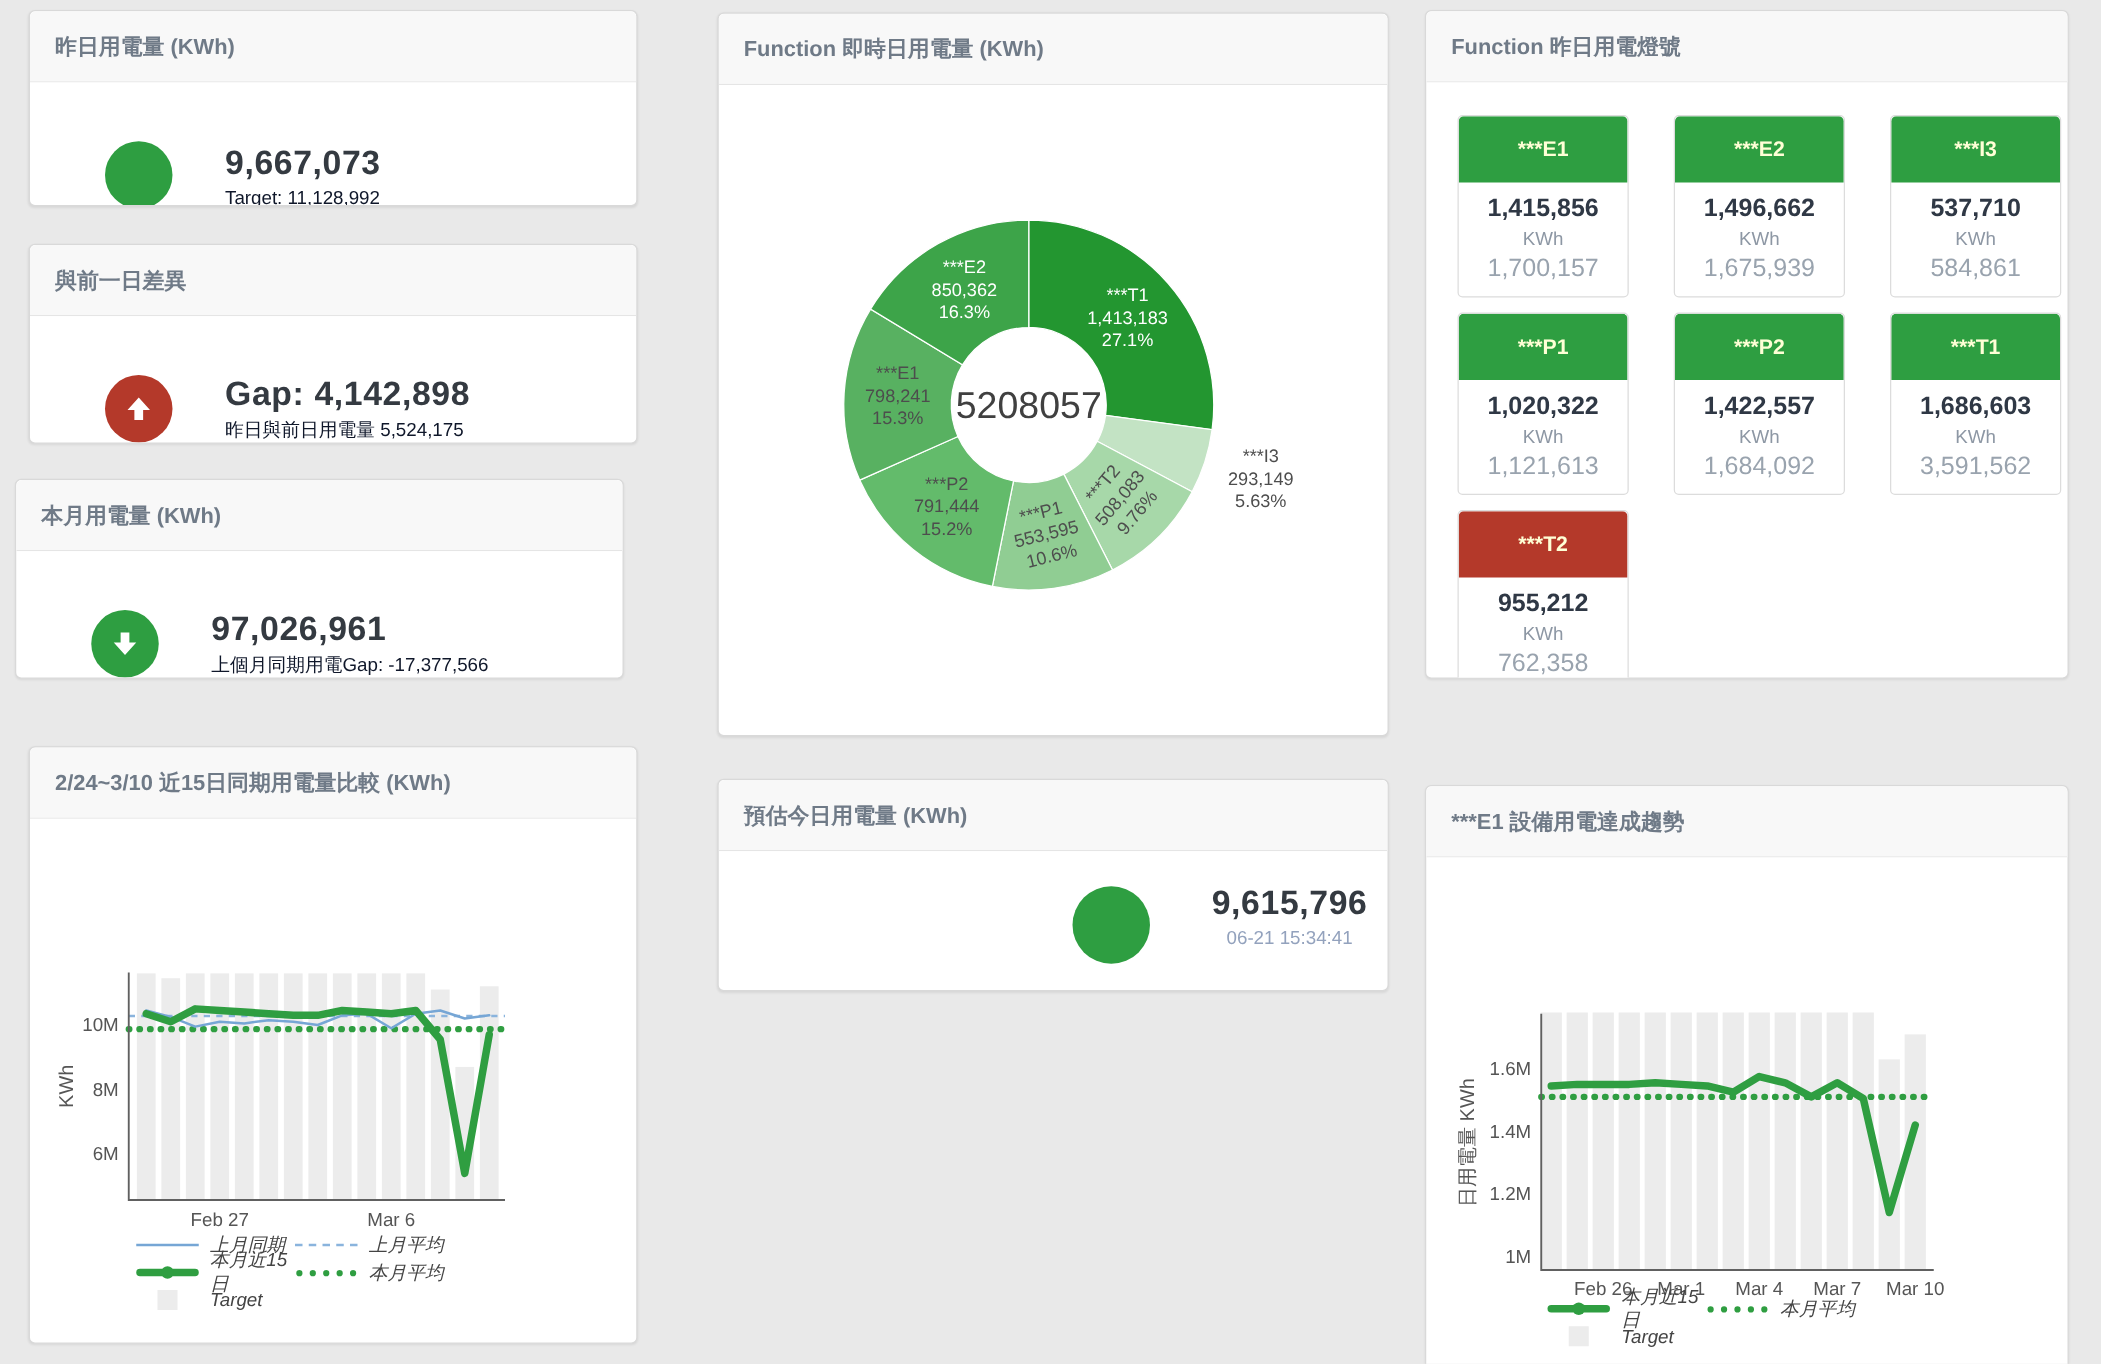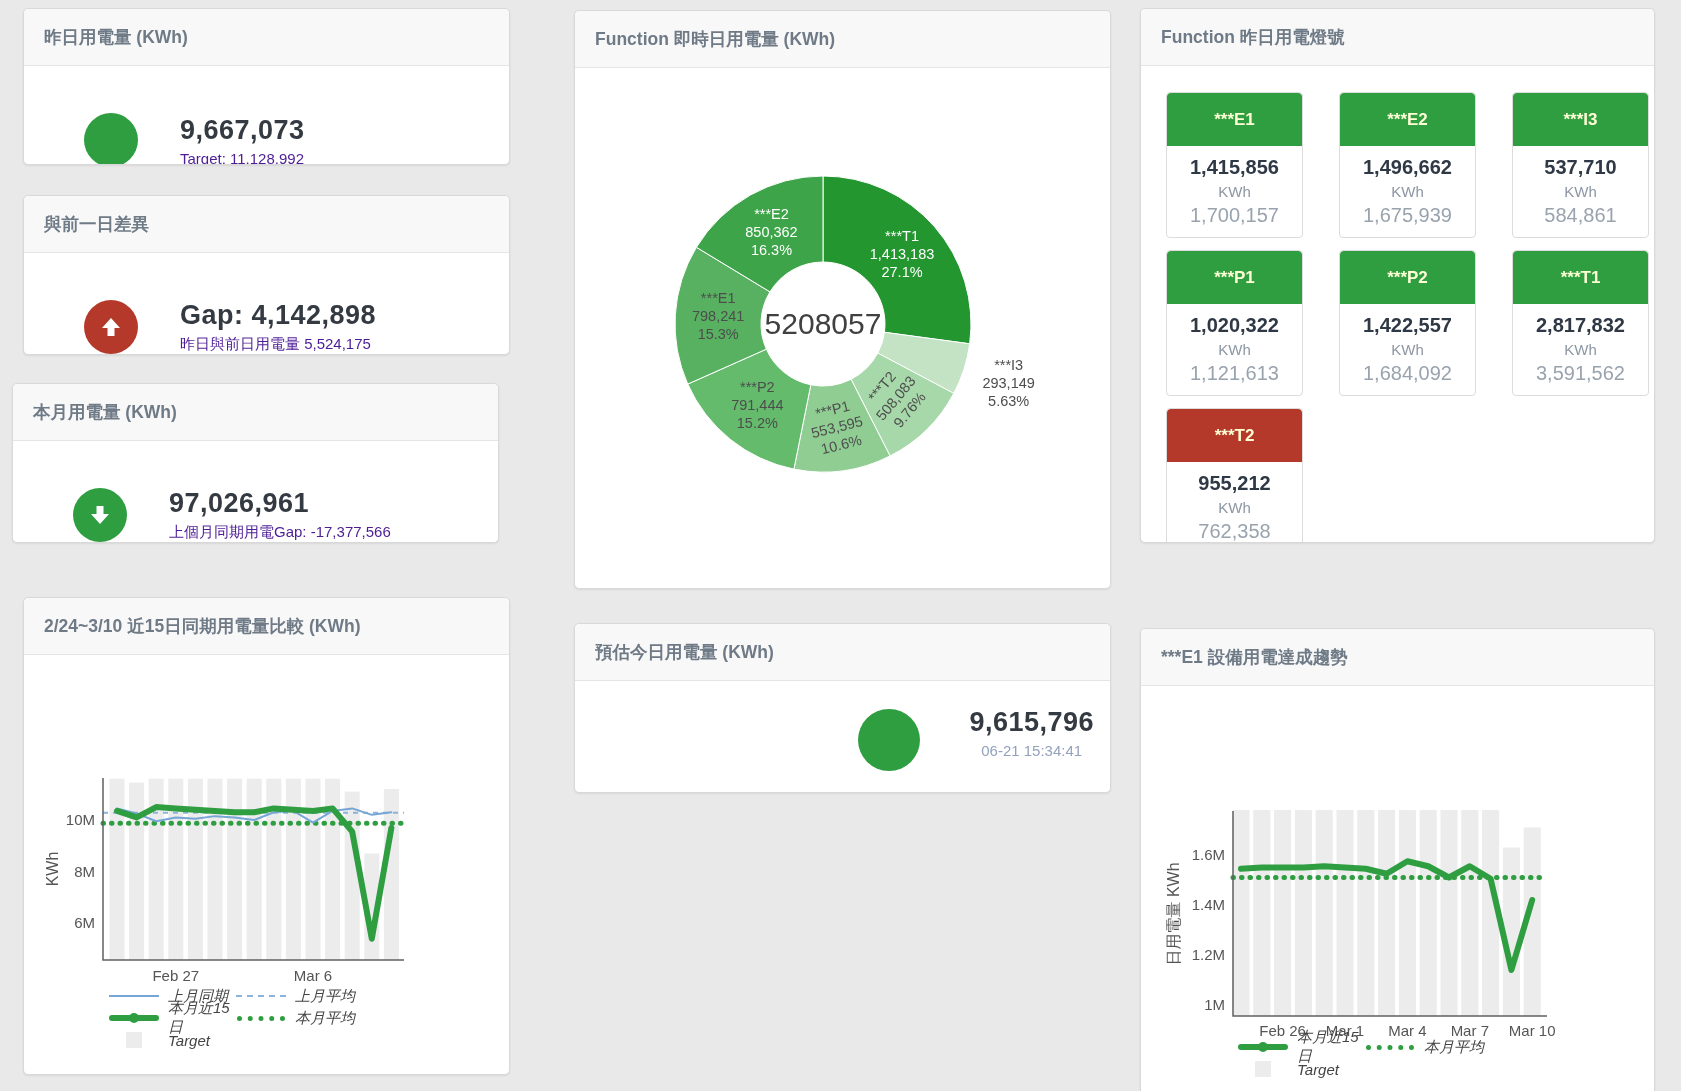--- a/index.html
+++ b/index.html
@@ -34,21 +34,21 @@
   
   .kpi-body{height:101px;display:flex;align-items:flex-end;padding-left:60px;}
   .kpi-circle{
     width:54px;height:54px;border-radius:50%;flex:0 0 54px;
     display:flex;align-items:center;justify-content:center;
   }
   .kpi-circle.green{background:#2e9e41;}
   .kpi-circle.red{background:#b4392a;}
   .kpi-text{margin-left:42px;}
   .kpi-value{font-size:27px;font-weight:bold;color:#343a41;letter-spacing:.5px;}
-  .kpi-sub{font-size:15px;color:#4c1d95;margin-top:4px;}
+  .kpi-sub{font-size:15px;color:#0f172a;margin-top:4px;}
   .kpi-sub.time{color:#93a2bd;}
 
   
   .forecast-body{height:114px;}
   .forecast-circle{position:absolute;left:283px;top:28px;width:62px;height:62px;border-radius:50%;background:#2e9e41;}
   .forecast-text{position:absolute;right:16px;top:26px;text-align:center;}
 
   
   .lights-body{padding:26px 0 0 25px;}
   .tile-grid{display:grid;grid-template-columns:137px 137px 137px;column-gap:36px;row-gap:12px;width:483px;}
@@ -260,21 +260,21 @@
         <div class="tile-target">1,121,613</div>
       </div>
       <div class="tile">
         <div class="tile-head green">***P2</div>
         <div class="tile-value">1,422,557</div>
         <div class="tile-unit">KWh</div>
         <div class="tile-target">1,684,092</div>
       </div>
       <div class="tile">
         <div class="tile-head green">***T1</div>
-        <div class="tile-value">2,817,832</div>
+        <div class="tile-value">1,686,603</div>
         <div class="tile-unit">KWh</div>
         <div class="tile-target">3,591,562</div>
       </div>
       <div class="tile">
         <div class="tile-head red">***T2</div>
         <div class="tile-value">955,212</div>
         <div class="tile-unit">KWh</div>
         <div class="tile-target">762,358</div>
       </div>
     </div>

